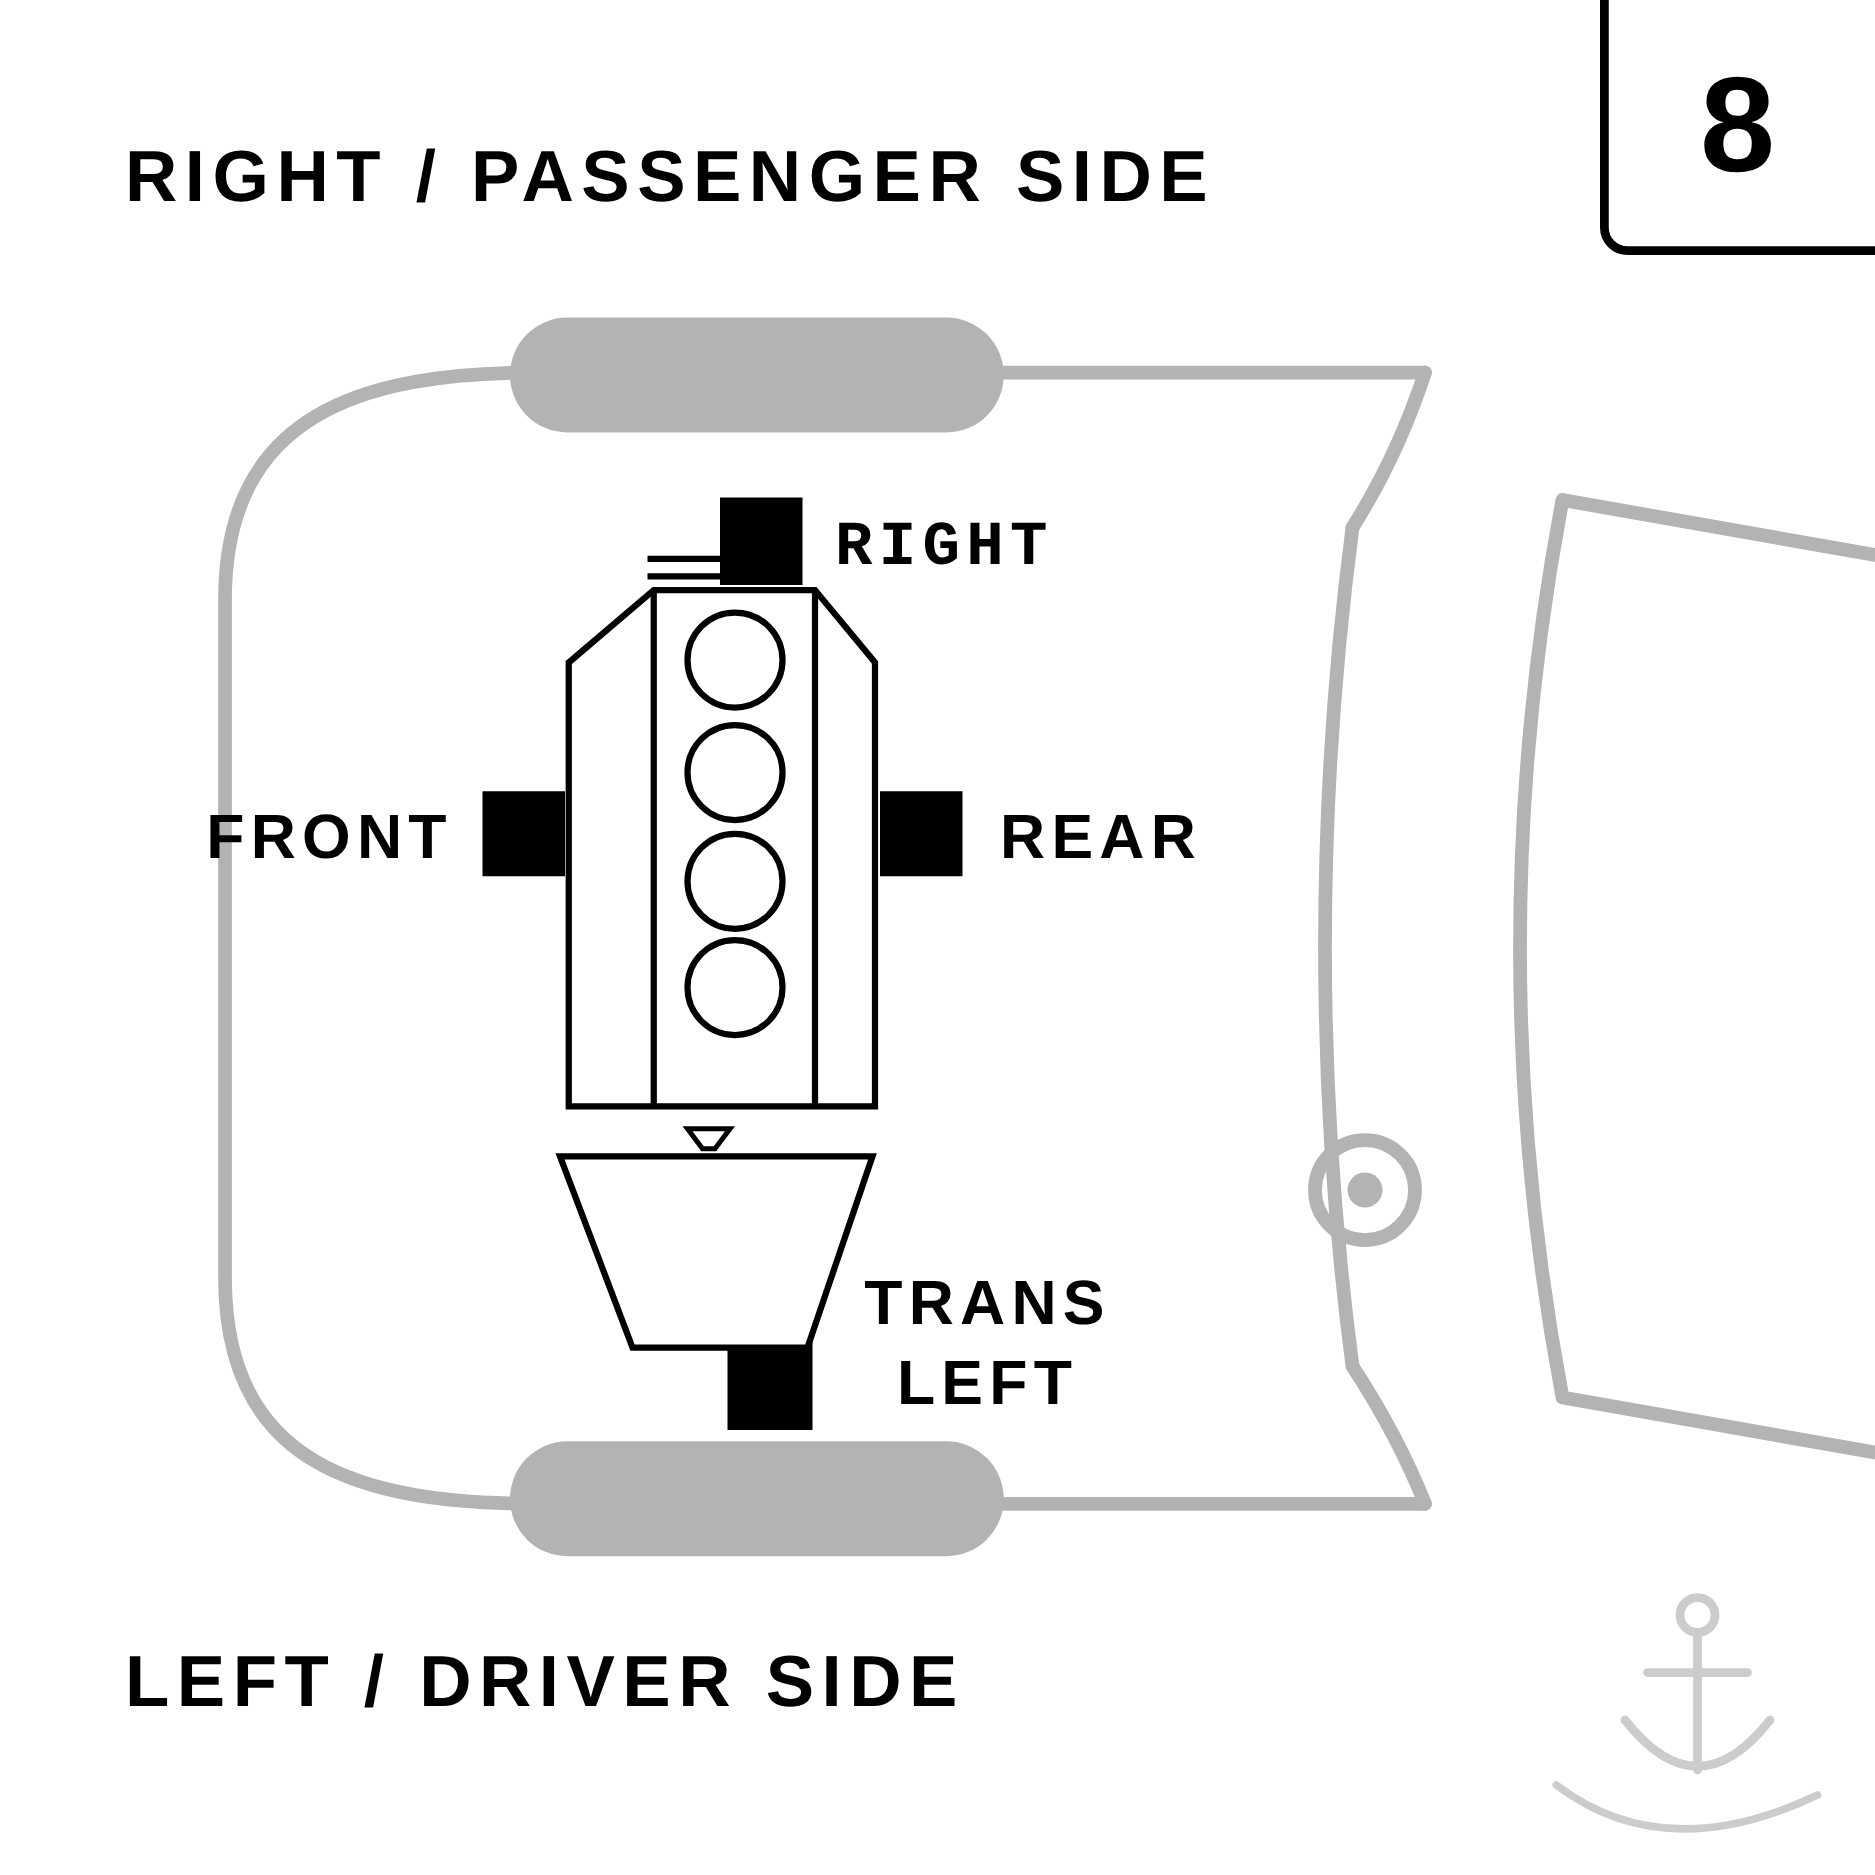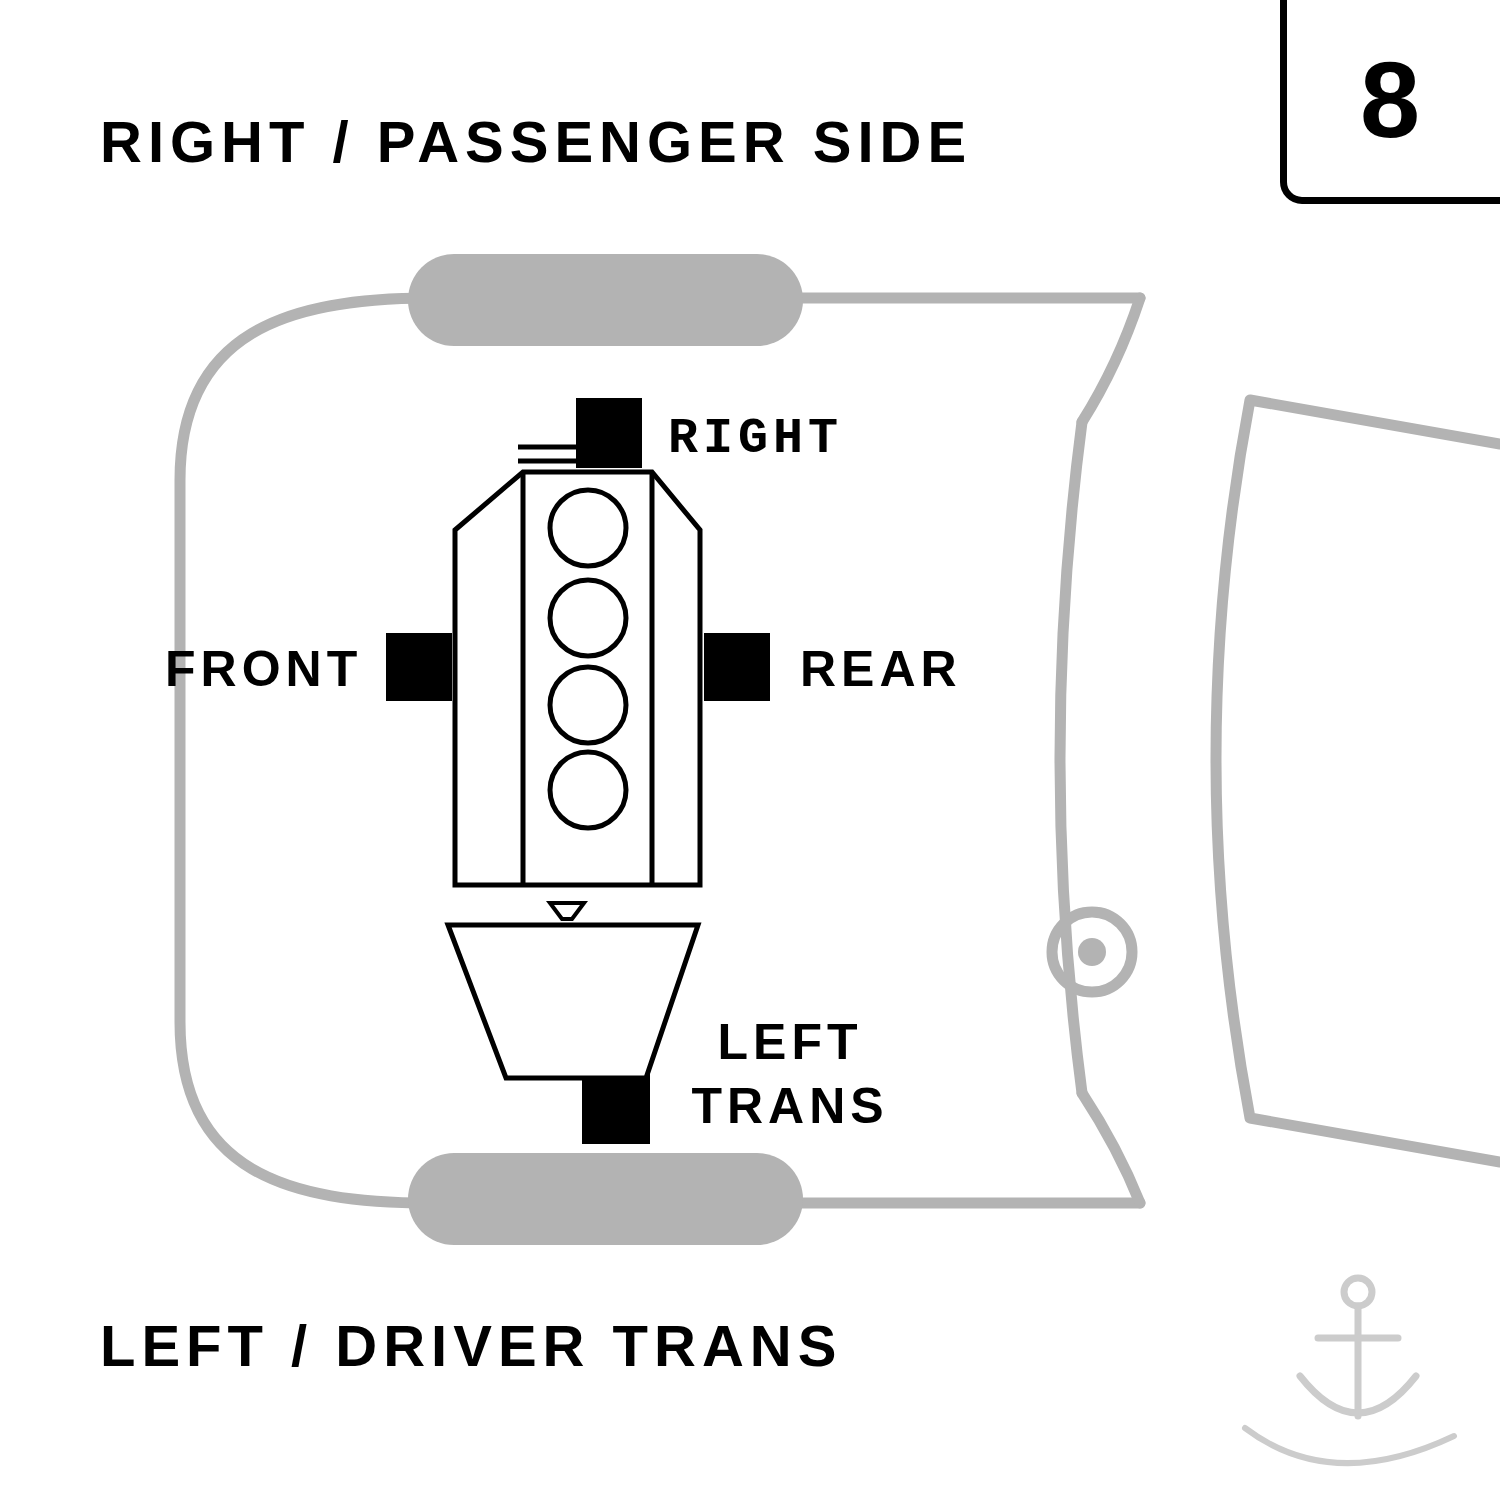--- a/index.html
+++ b/index.html
@@ -100,30 +100,30 @@
       <circle class="blk-line" cx="588" cy="790" r="38"></circle>
 
       <path class="blk-line" style="stroke-width:4" d="M 550 903 L 584 903 L 572 919 L 562 919 Z"></path>
 
       <path class="blk-line" d="M 448 925 L 698 925 L 646 1078 L 506 1078 Z"></path>
     </g>
   </svg>
 
   <div class="label title" style="left:100px;top:108px;">RIGHT / PASSENGER SIDE</div>
 
-  <div class="label title" style="left:100px;top:1312px;">LEFT / DRIVER TRANS</div>
+  <div class="label title" style="left:100px;top:1312px;">LEFT / DRIVER SIDE</div>
 
   <div class="figure-box">
     <span class="figure-num">8</span>
   </div>
 
   <div class="label mount-label" style="left:668px;top:410px;font-family:Liberation Mono, monospace;">RIGHT</div>
 
   <div class="label mount-label" style="left:800px;top:640px;">REAR</div>
 
   <div class="label mount-label" style="left:165px;top:640px;">FRONT</div>
 
   <div class="trans-label" style="left:685px;top:1010px;">
+    <div>TRANS</div>
     <div>LEFT</div>
-    <div>TRANS</div>
   </div>
 
 </div>
 
 </body></html>

